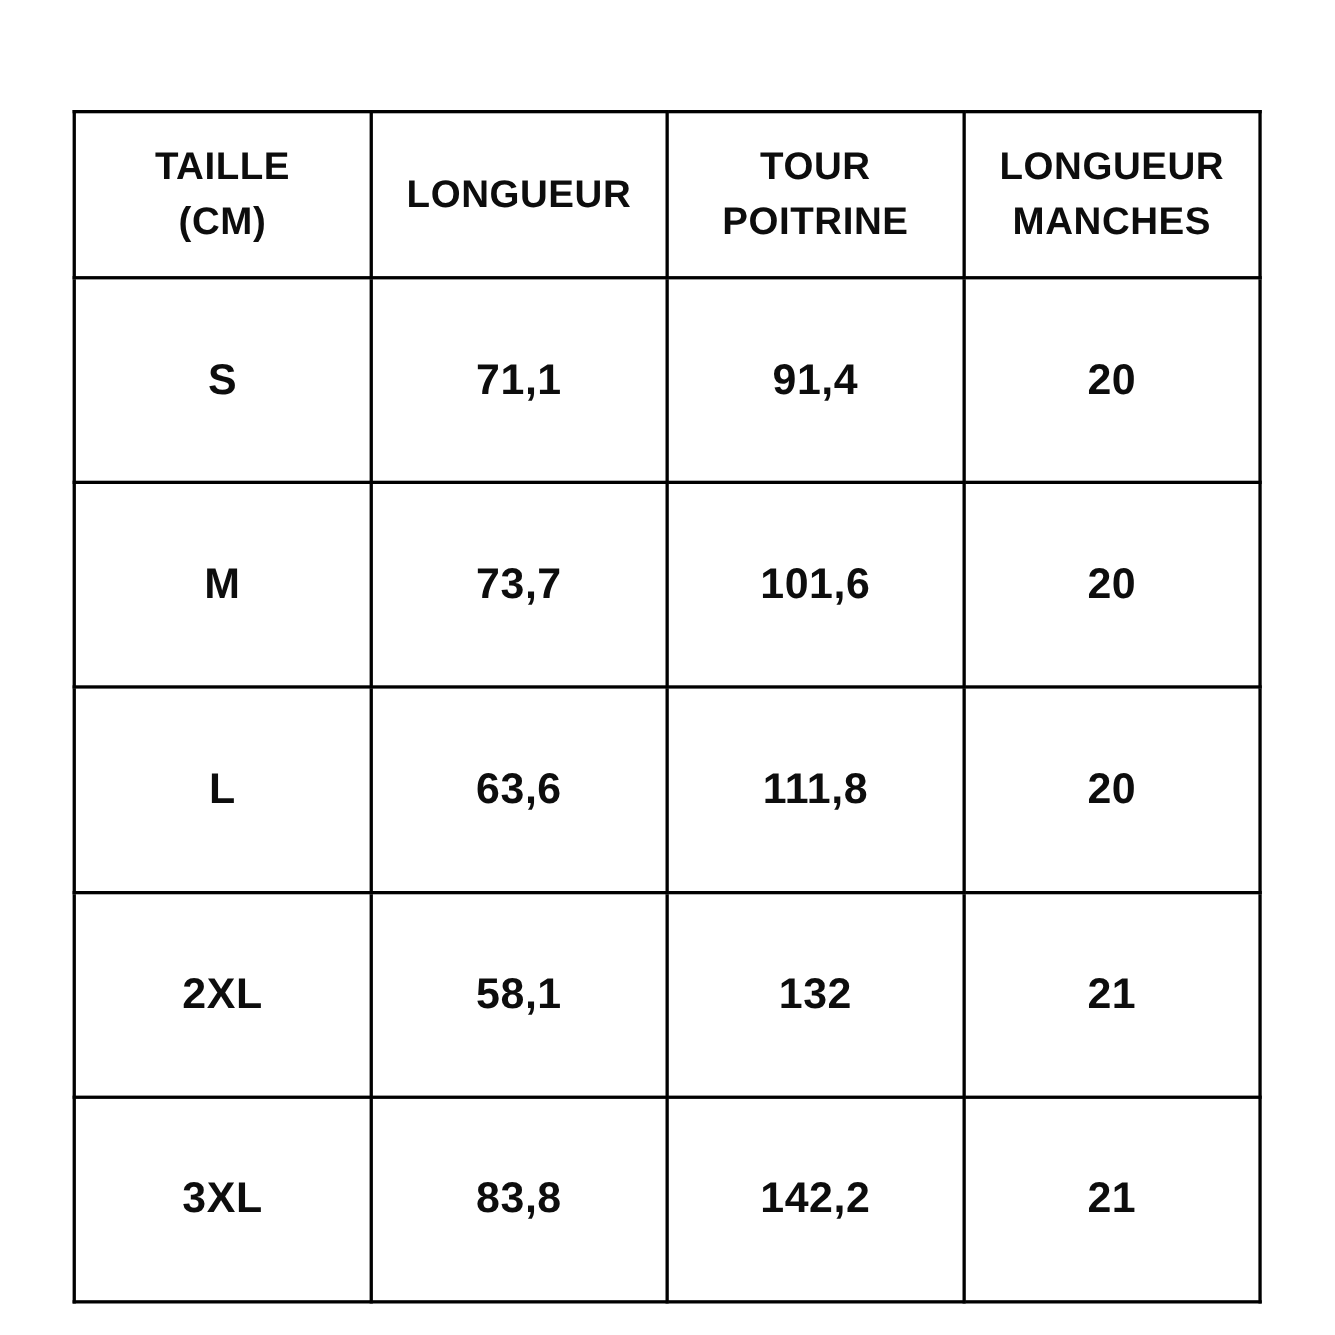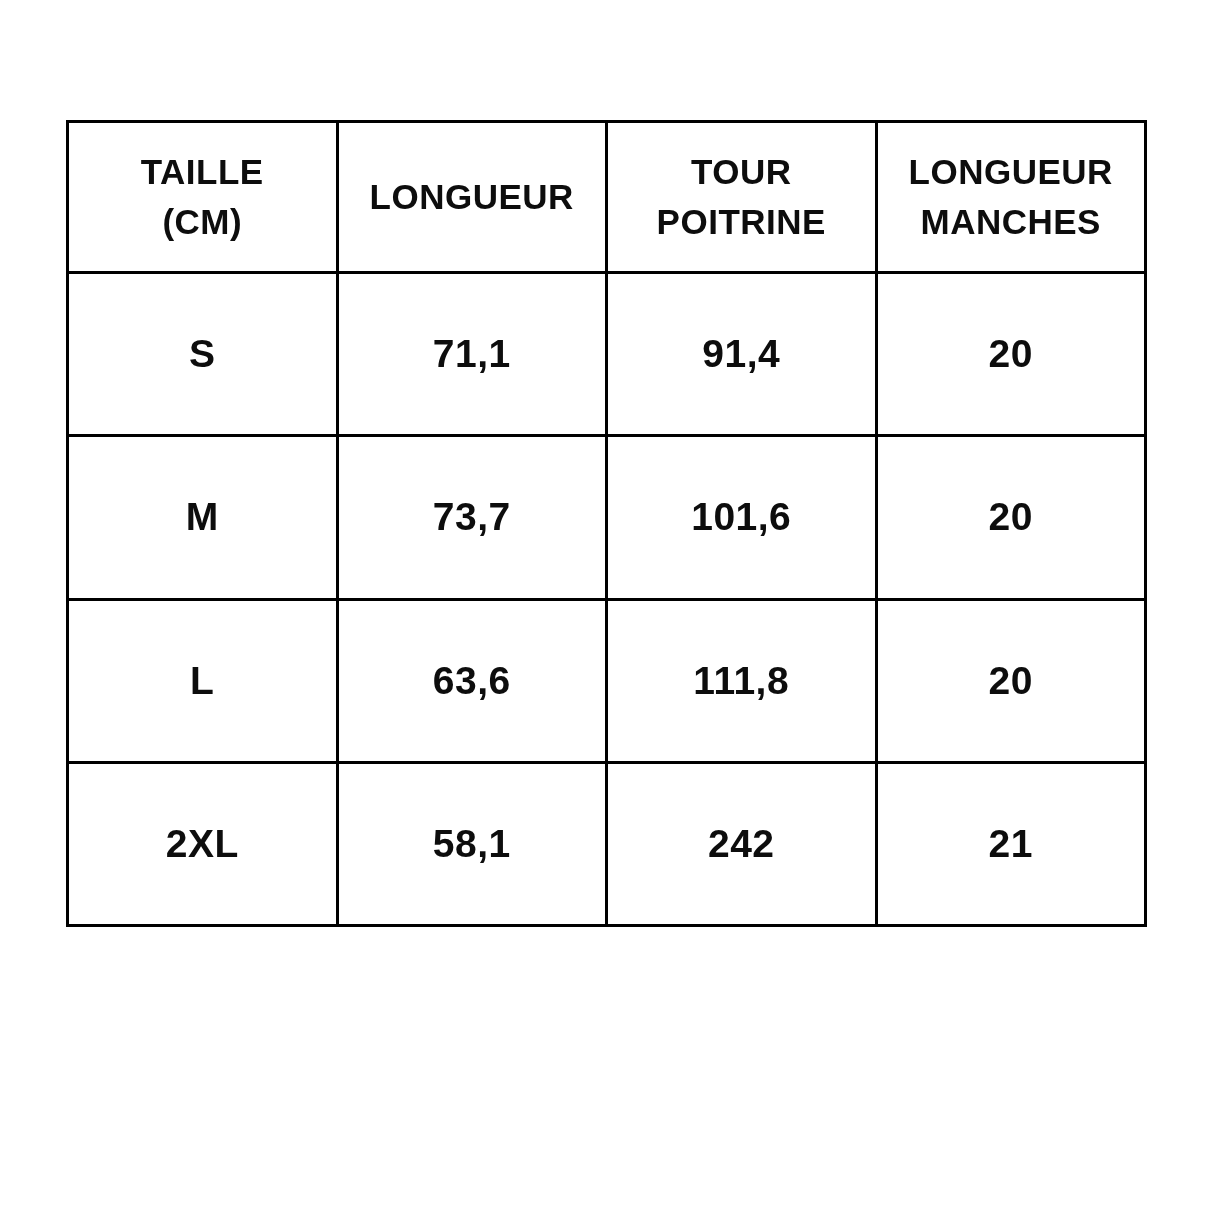--- a/index.html
+++ b/index.html
@@ -9,23 +9,23 @@
   }
   body {
     width: 1214px;
     height: 1214px;
     position: relative;
     font-family: "Liberation Sans", sans-serif;
   }
   .table-wrap {
     position: absolute;
     left: 66px;
-    top: 120px;
+    top: 100px;
     width: 1081px;
-    height: 807px;
+    height: 1085px;
   }
   table.size-table {
     border-collapse: collapse;
     table-layout: fixed;
     width: 100%;
     height: 100%;
     background: #ffffff;
   }
   table.size-table th,
   table.size-table td {
@@ -88,18 +88,24 @@
         </tr>
         <tr>
           <td>L</td>
           <td>63,6</td>
           <td>111,8</td>
           <td>20</td>
         </tr>
         <tr>
           <td>2XL</td>
           <td>58,1</td>
-          <td>242</td>
+          <td>132</td>
+          <td>21</td>
+        </tr>
+        <tr>
+          <td>3XL</td>
+          <td>83,8</td>
+          <td>142,2</td>
           <td>21</td>
         </tr>
       </tbody>
   </table>
 </div>
 
 </body></html>

